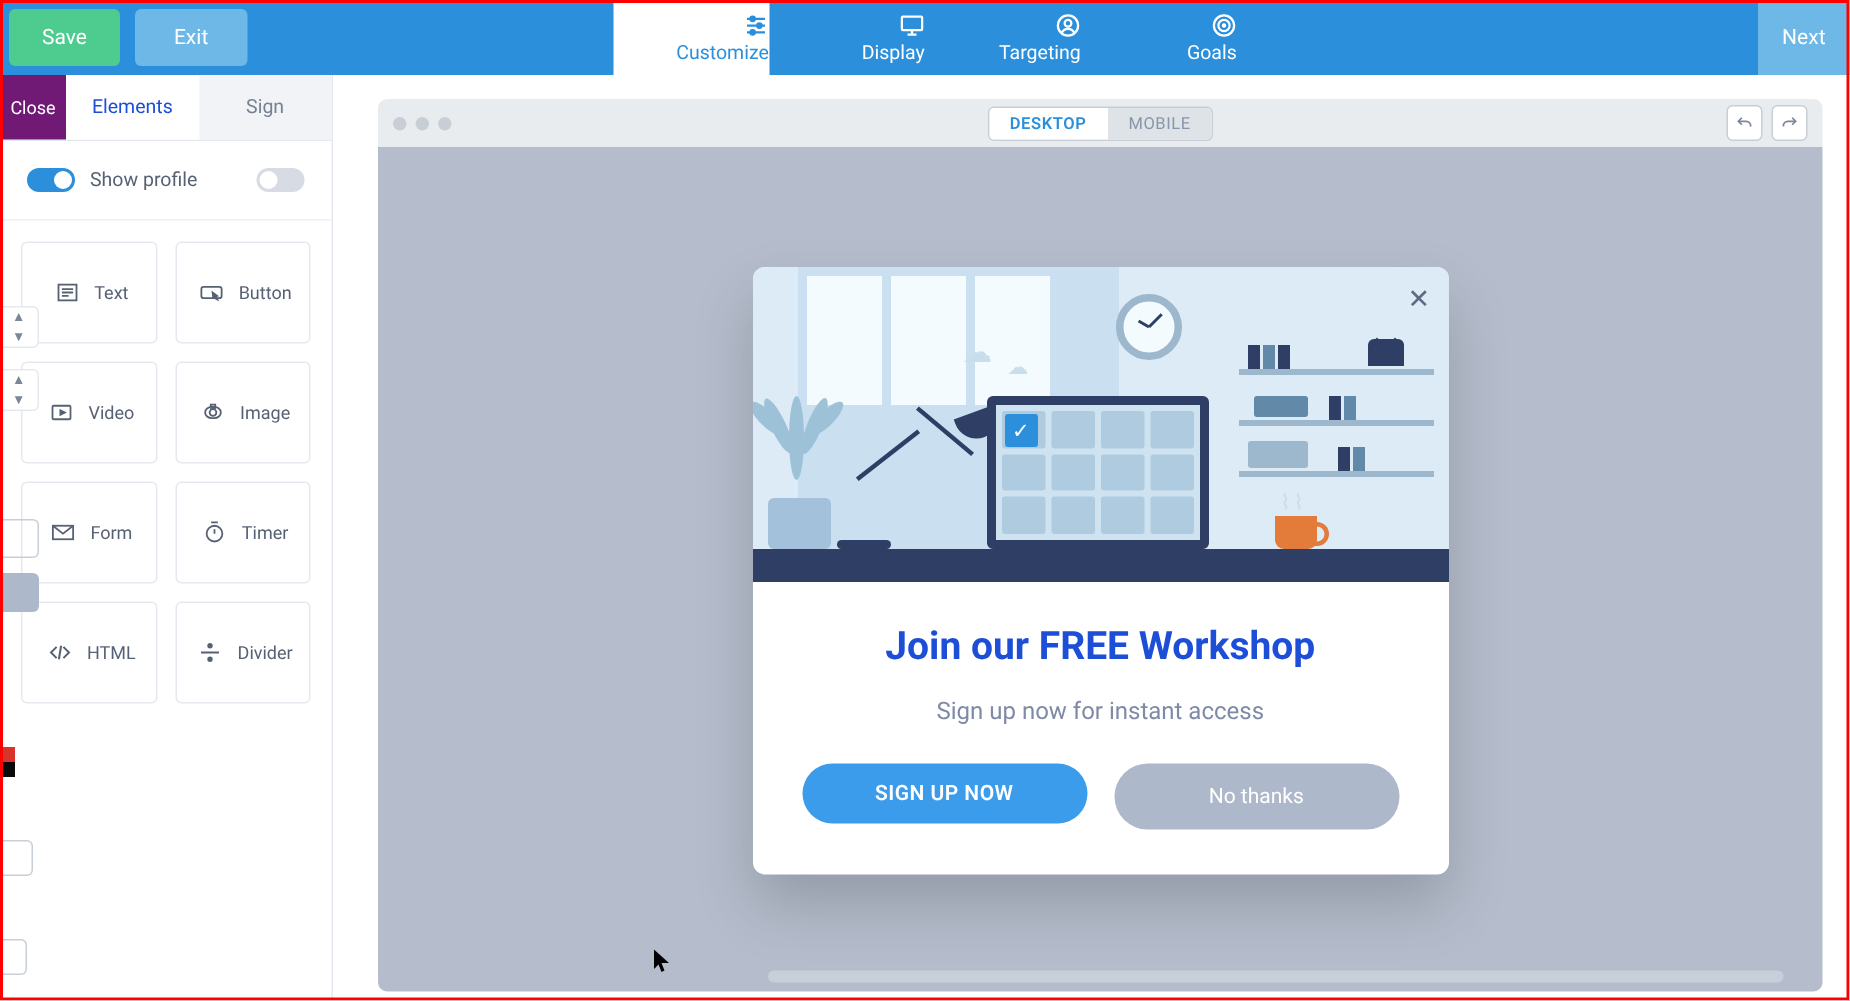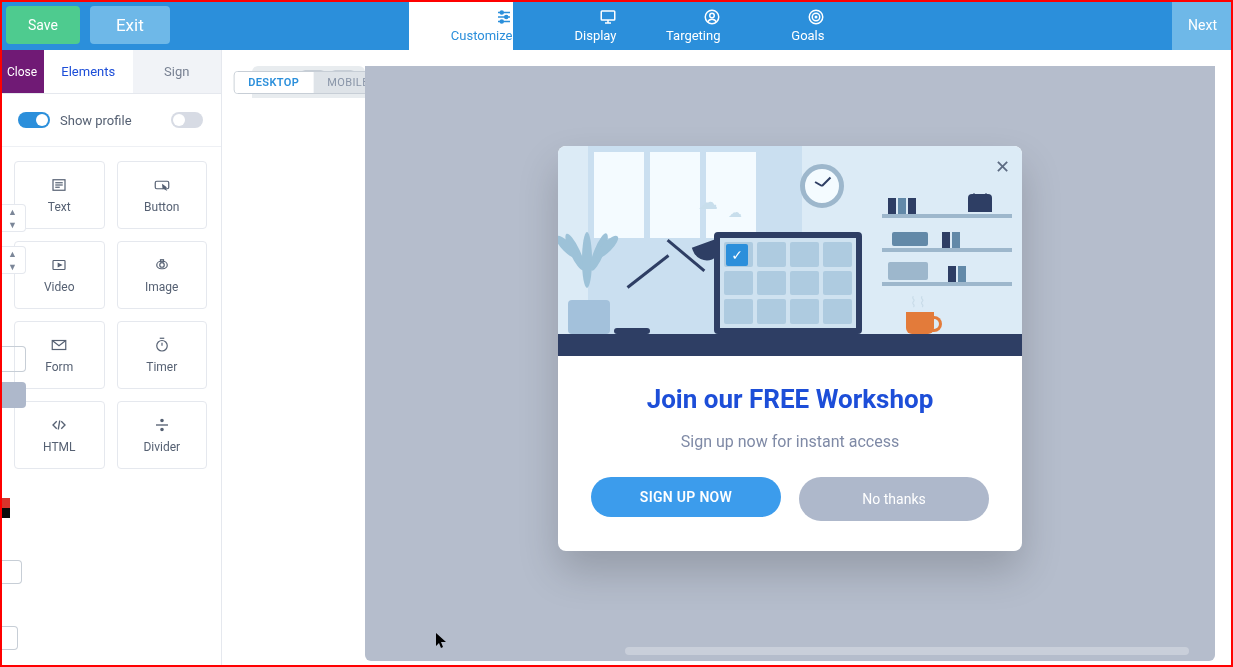--- a/index.html
+++ b/index.html
@@ -2,21 +2,21 @@
 <html><head>
 <meta charset="utf-8">
 <style>
   * { box-sizing: border-box; margin: 0; padding: 0; font-family: -apple-system, BlinkMacSystemFont, "Segoe UI", Roboto, sans-serif; }
   body { width: 1233px; height: 667px; overflow: hidden; background: #fff; position: relative; }
 
   
   .topbar { height: 50px; background: #2b8fdb; display: flex; align-items: stretch; position: relative; }
   .topbar-left { display: flex; align-items: stretch; padding: 6px 16px 6px 6px; gap: 10px; }
   .btn-save { background: #4ecb8f; color: #fff; border: none; border-radius: 4px; padding: 0 22px; font-size: 14px; cursor: pointer; }
-  .btn-exit { background: #6eb8e8; color: #fff; border: none; border-radius: 4px; padding: 0 26px; font-size: 17px; cursor: pointer; }
+  .btn-exit { background: #6eb8e8; color: #fff; border: none; border-radius: 4px; padding: 0 26px; font-size: 14px; cursor: pointer; }
   .topbar-nav { position: absolute; left: 50%; transform: translateX(-50%); top: 0; display: flex; height: 100%; }
   .nav-item { width: 104px; display: flex; flex-direction: column; align-items: flex-end; justify-content: center; gap: 2px; color: #fff; font-size: 13px; cursor: pointer; }
   .nav-item.active { background: #fff; color: #2b8fdb; }
   .nav-icon { width: 18px; height: 18px; display: flex; align-items: center; justify-content: center; }
   .btn-next { margin-left: auto; background: #6eb8e8; color: #fff; border: none; padding: 0 16px; font-size: 14px; cursor: pointer; }
 
   
   .main { display: flex; height: calc(100% - 50px); position: absolute; top: 50px; left: 0; right: 0; }
 
   
@@ -27,26 +27,26 @@
   .side-tab.active { background: #fff; color: #1d4ed8; }
   .side-tab.inactive { background: #f1f3f7; }
   .profile-row { display: flex; align-items: center; justify-content: space-between; padding: 18px 18px; border-bottom: 1px solid #eef0f4; }
   .profile-toggle-left { width: 32px; height: 16px; background: #2b8fdb; border-radius: 10px; position: relative; }
   .profile-toggle-left::after { content: ""; position: absolute; right: 2px; top: 2px; width: 12px; height: 12px; background: #fff; border-radius: 50%; }
   .profile-label { font-size: 13px; color: #566173; flex: 1; padding-left: 10px; }
   .profile-toggle-right { width: 32px; height: 16px; background: #d7dbe4; border-radius: 10px; position: relative; }
   .profile-toggle-right::after { content: ""; position: absolute; left: 2px; top: 2px; width: 12px; height: 12px; background: #fff; border-radius: 50%; }
 
   .elements-grid { display: grid; grid-template-columns: 1fr 1fr; gap: 12px; padding: 14px; }
-  .el-card { border: 1px solid #e5e8ee; border-radius: 4px; height: 68px; display: flex; flex-direction: column; align-items: center; justify-content: center; gap: 6px; cursor: grab; }
+  .el-card { border: 1px solid #e5e8ee; border-radius: 4px; height: 68px; display: flex; flex-direction: row; align-items: center; justify-content: center; gap: 6px; cursor: grab; }
   .el-card .el-icon { width: 24px; height: 18px; color: #566173; }
   .el-card .el-label { font-size: 12px; color: #566173; }
 
   
-  .preview-wrap { flex: 1; display: flex; flex-direction: row; padding: 16px 18px 6px 30px; background: #fff; }
+  .preview-wrap { flex: 1; display: flex; flex-direction: column; padding: 16px 18px 6px 30px; background: #fff; }
   .browser-chrome { height: 32px; background: #e8ecef; border-radius: 6px 6px 0 0; display: flex; align-items: center; padding: 0 10px; position: relative; }
   .chrome-dots { display: flex; gap: 6px; }
   .chrome-dot { width: 9px; height: 9px; border-radius: 50%; background: #c7ced6; }
   .device-toggle { position: absolute; left: 50%; transform: translateX(-50%); display: flex; border: 1px solid #c7ced6; border-radius: 4px; overflow: hidden; background: #fff; }
   .dev-btn { padding: 4px 14px; font-size: 11px; letter-spacing: .4px; color: #8995a8; background: #fff; border: none; cursor: pointer; }
   .dev-btn.active { background: #fff; color: #2b8fdb; font-weight: 600; }
   .dev-btn.inactive { background: #dee3e8; }
   .chrome-actions { margin-left: auto; display: flex; gap: 6px; }
   .chrome-action { width: 24px; height: 24px; border: 1px solid #c7ced6; border-radius: 4px; display: flex; align-items: center; justify-content: center; color: #7b8698; cursor: pointer; background: #fff; }
 

